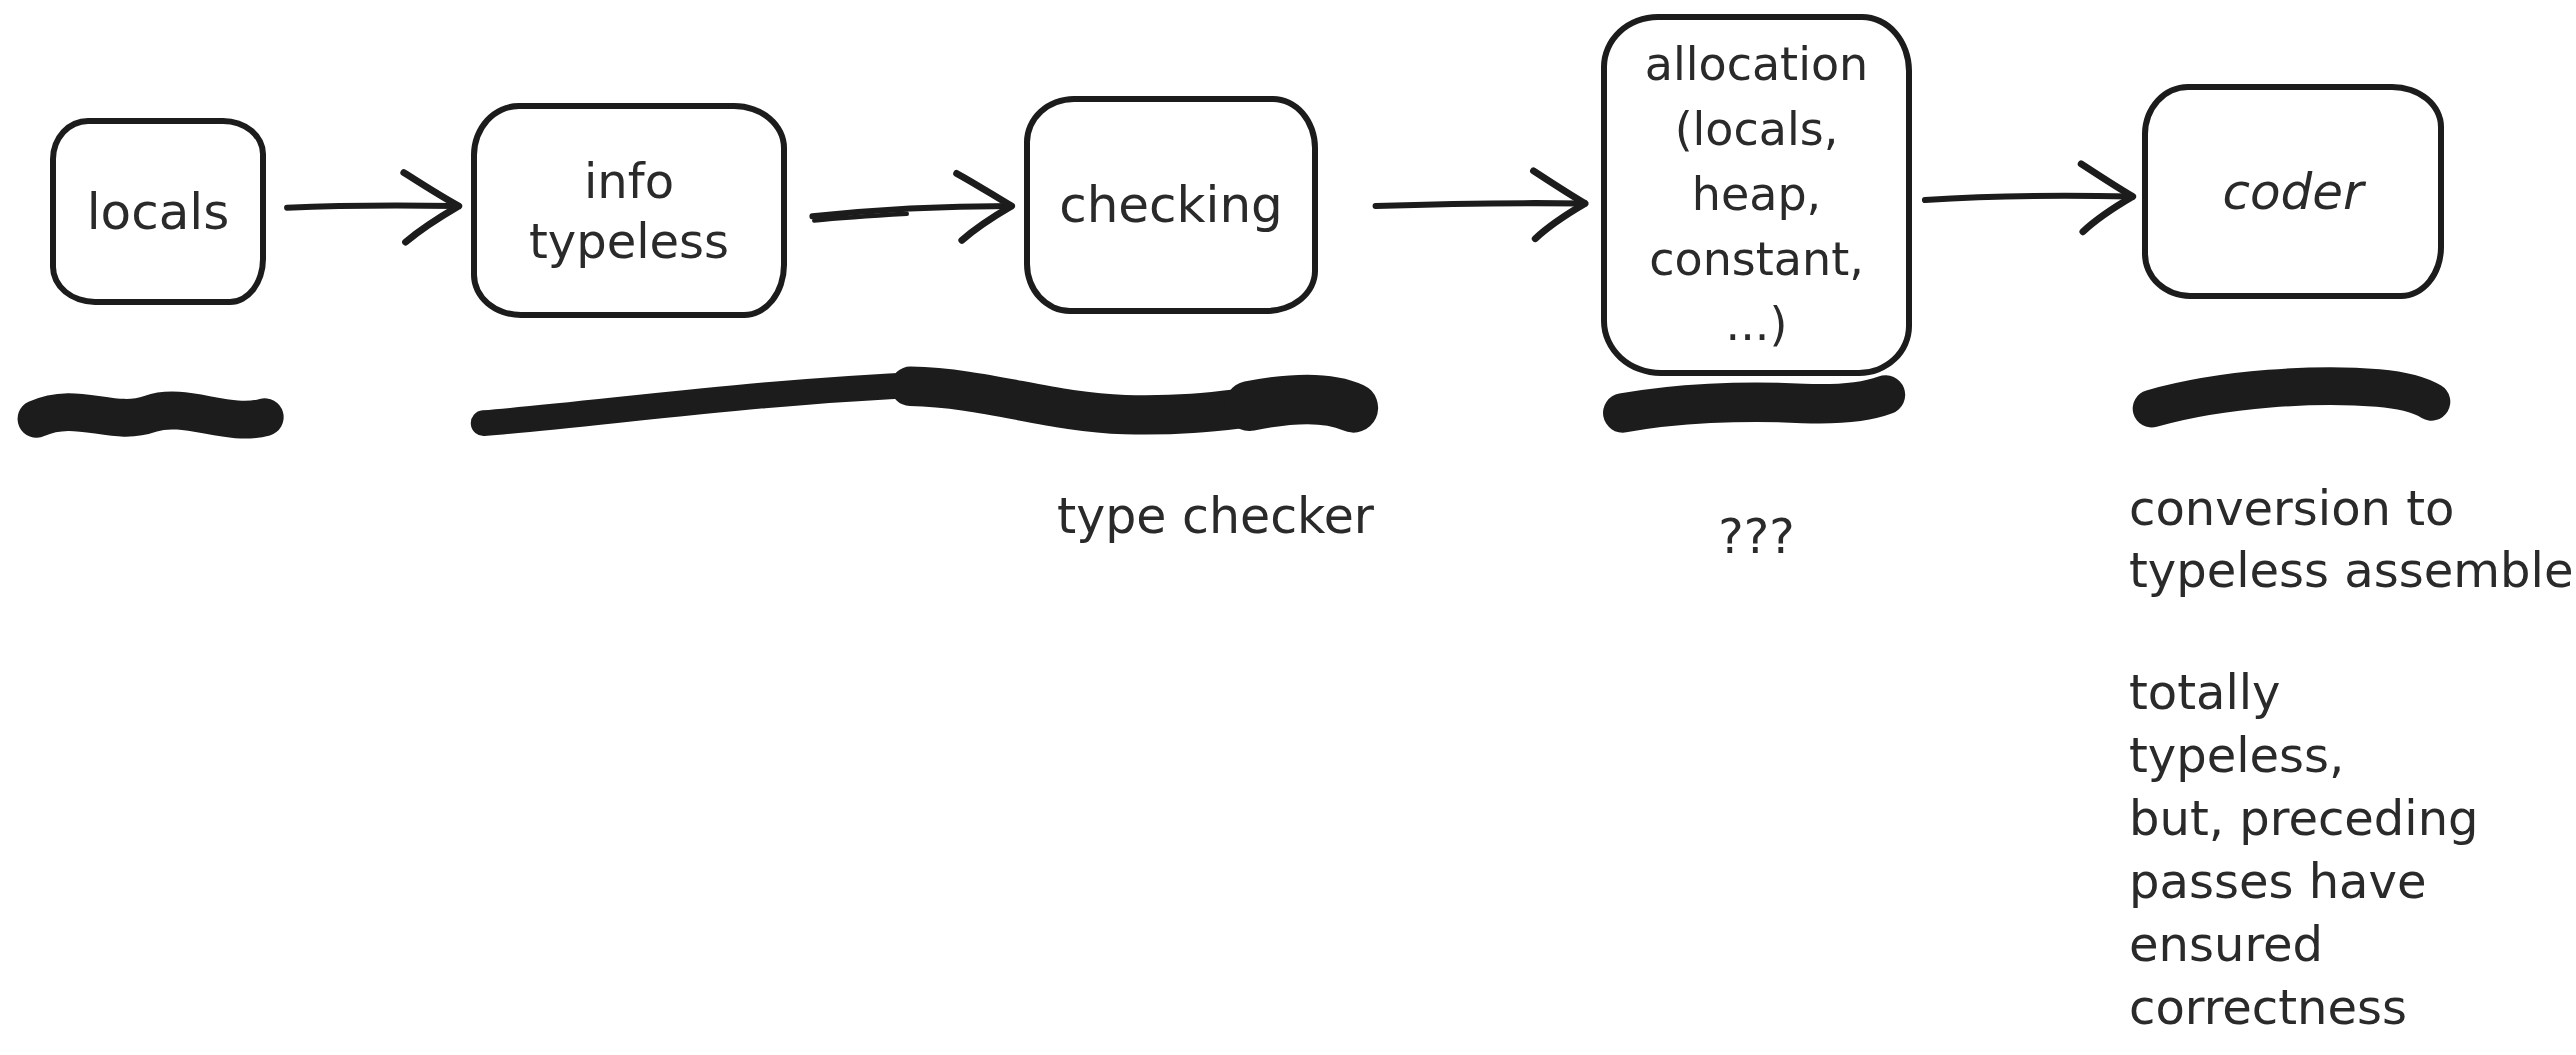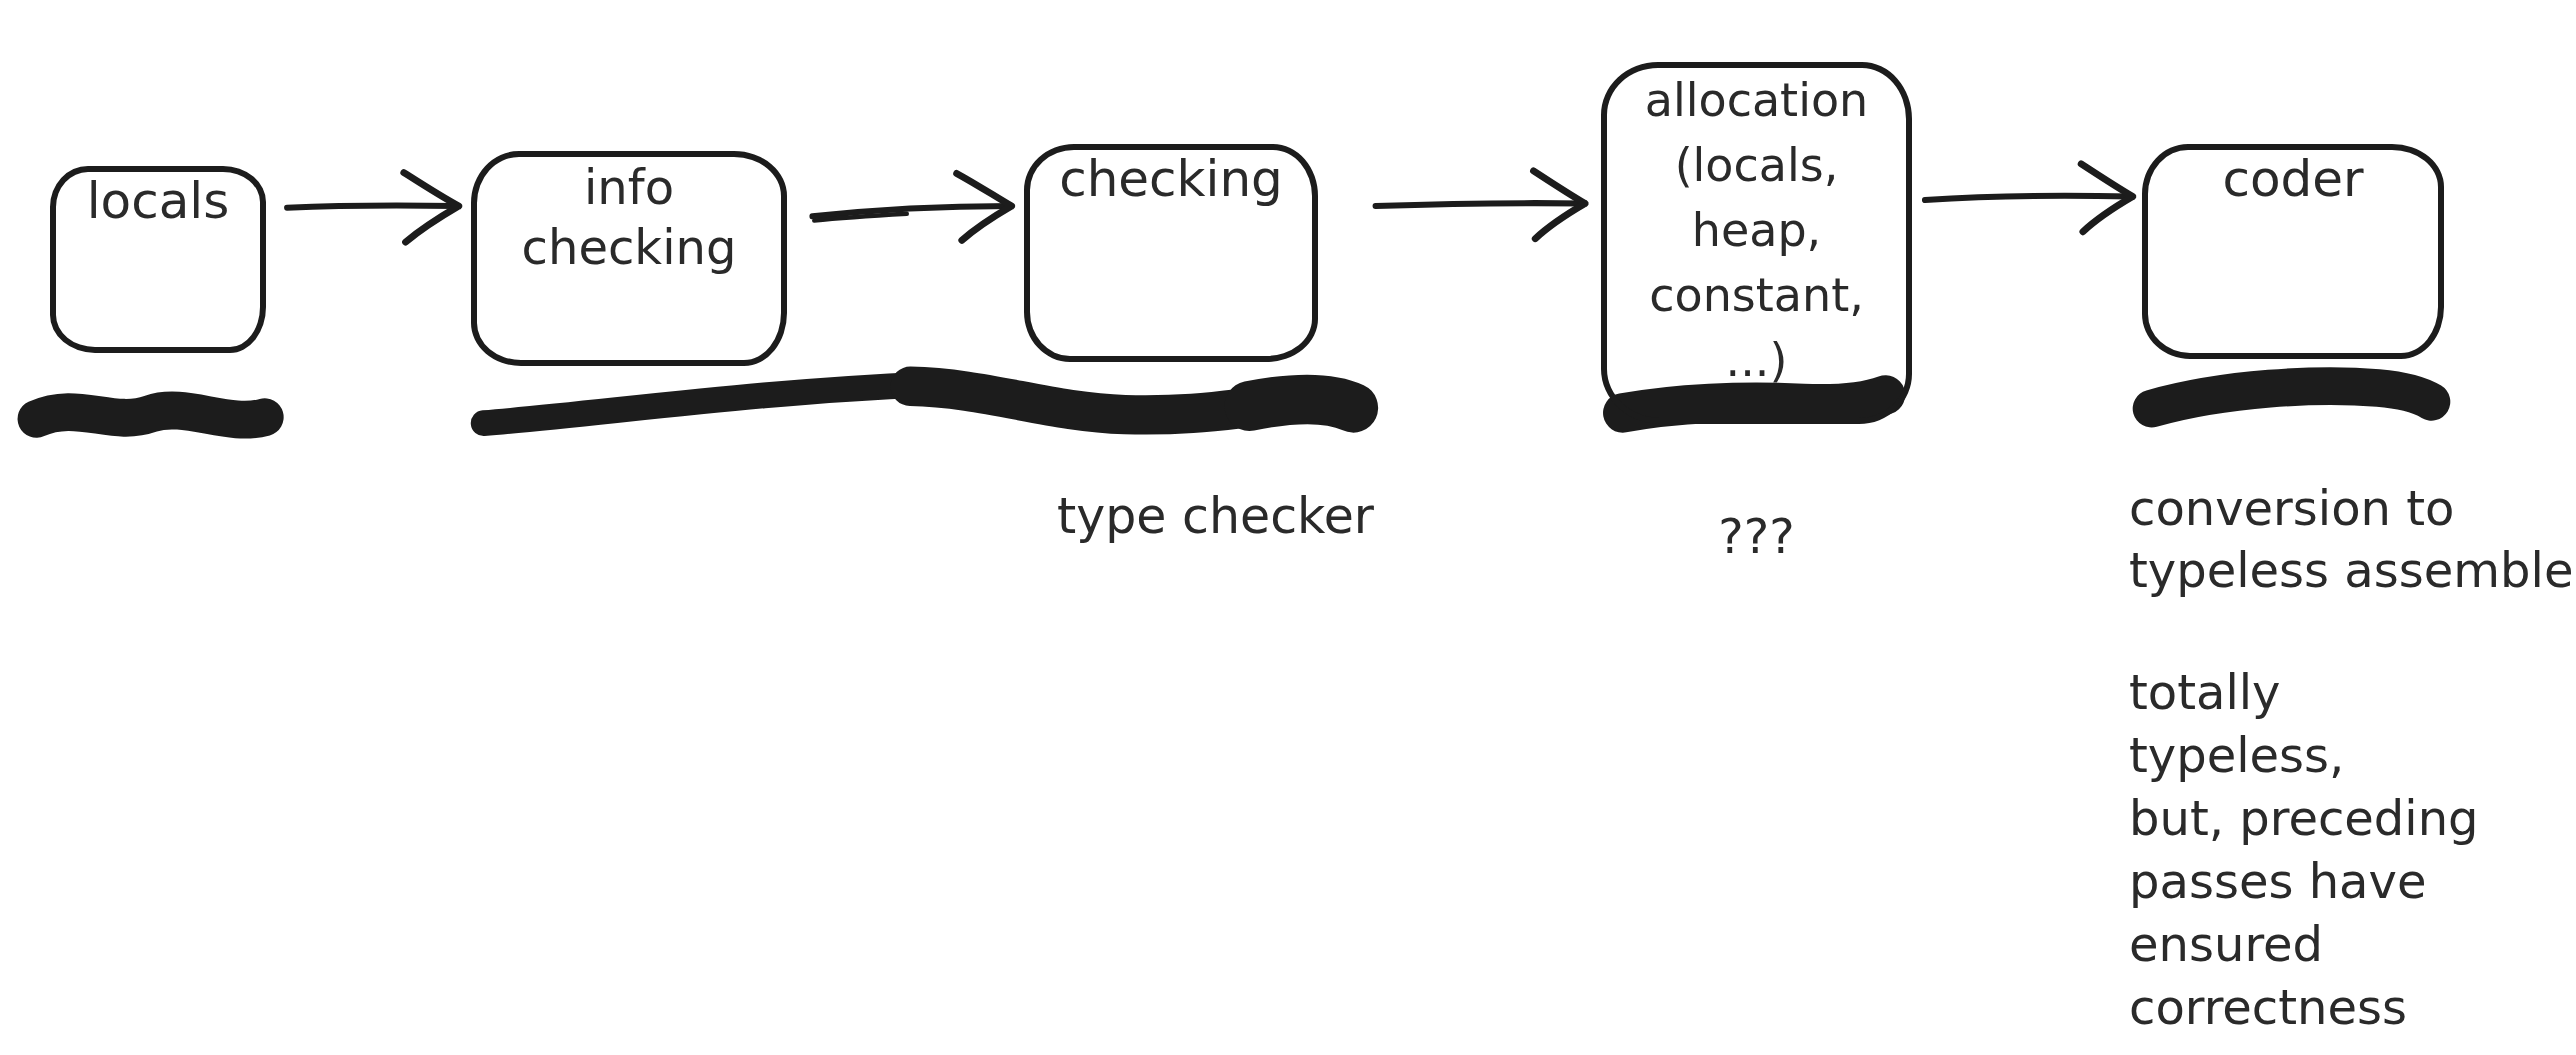--- a/index.html
+++ b/index.html
@@ -10,42 +10,42 @@
     background:#ffffff;
     color:#2a2a2a;
     font-family:"DejaVu Sans", "Liberation Sans", sans-serif;
   }
   .ink{position:absolute;left:0;top:0;width:2576px;height:1055px;}
   .ink path{fill:none;stroke:#1c1c1c;stroke-linecap:round;stroke-linejoin:round;}
 
   .box{
     position:absolute;box-sizing:border-box;
     border:6px solid #1c1c1c;
-    display:flex;justify-content:center;margin-top:48px;
+    display:flex;align-items:center;justify-content:center;
   }
   .box .label{white-space:pre-line;text-align:center;color:#2a2a2a;}
 
   .b-parser{left:50px;top:118px;width:216px;height:187px;
     border-radius:38px 43px 36px 45px / 41px 36px 46px 38px;}
   .b-parser .label{font-size:50px;}
 
   .b-info{left:471px;top:103px;width:316px;height:215px;
     border-radius:48px 53px 43px 50px / 52px 45px 53px 43px;}
   .b-info .label{font-size:48px;line-height:60px;}
 
   .b-checking{left:1024px;top:96px;width:294px;height:218px;
     border-radius:50px 45px 52px 46px / 46px 52px 43px 50px;}
   .b-checking .label{font-size:50px;}
 
   .b-alloc{left:1601px;top:13.7px;width:311px;height:362px;
     border-radius:57px 50px 53px 60px / 53px 57px 50px 55px;}
   .b-alloc .label{font-size:46px;line-height:65px;}
 
-  .b-coder{left:2142px;top:96px;width:302px;height:215px;
-    border-radius:46px 52px 43px 48px / 50px 43px 52px 45px;}
+  .b-coder{left:2142px;top:84px;width:302px;height:215px;
+    border-radius:46px 52px 43px 48px / 50px 43px 52px 45px;font-style:italic;}
   .b-coder .label{font-size:50px;}
 
   .caption{position:absolute;white-space:pre-line;color:#2a2a2a;}
   .c-syntax{left:64px;top:493px;font-size:49px;line-height:60px;}
   .c-type{left:471px;top:488px;width:903px;text-align:right;font-size:49px;}
   .c-unknown{left:1601px;top:508px;width:311px;text-align:center;font-size:48px;}
   .c-conv{left:2129px;top:477px;width:550px;font-size:48px;line-height:62px;}
   .c-notes{left:2129px;top:661px;width:481px;font-size:48px;line-height:63px;}
 </style>
 </head>
@@ -78,21 +78,21 @@
 
     <path d="M 2506 476 C 2590 452 2700 446 2770 452 C 2805 455 2822 462 2832 468" stroke-width="44"></path>
   </svg>
 
   <div class="box b-parser">
     <span class="label">locals</span>
   </div>
 
   <div class="box b-info">
     <span class="label">info
-checking</span>
+typeless</span>
   </div>
 
   <div class="box b-checking">
     <span class="label">checking</span>
   </div>
 
   <div class="box b-alloc">
     <span class="label">allocation
 (locals,
 heap,

